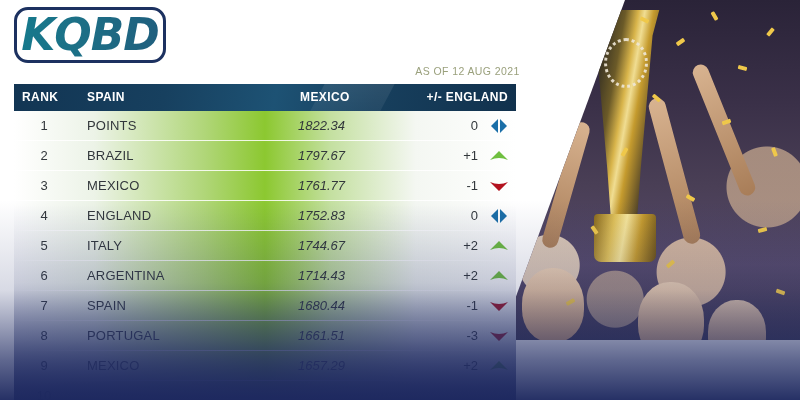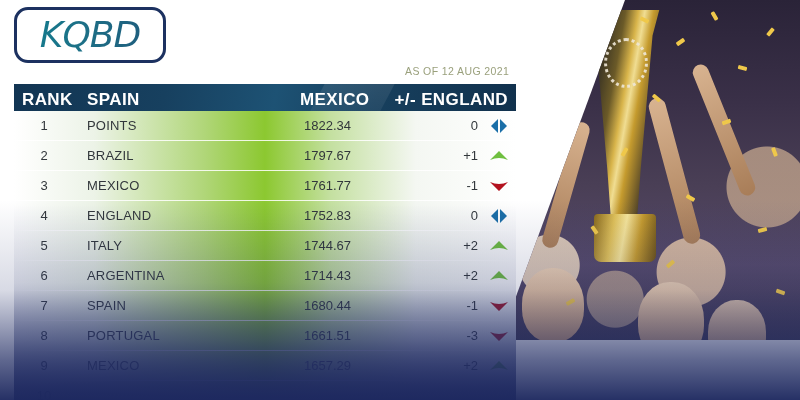--- a/index.html
+++ b/index.html
@@ -52,45 +52,45 @@
   .cf{position:absolute;width:9px;height:4px;background:#efc84a;border-radius:1px;}
 
   
   .logo{
     position:absolute;left:14px;top:7px;width:146px;height:50px;
     border:3px solid #1c3160;border-radius:14px;background:#fff;
     display:flex;align-items:center;justify-content:center;
   }
   .logo-text{
     font-family:"DejaVu Sans","Liberation Sans",sans-serif;
-    font-style:italic;font-weight:normal;font-size:36px;letter-spacing:-1px;
+    font-style:italic;font-weight:bold;font-size:44px;letter-spacing:-1px;
     color:#1d7585;line-height:1;
     background:linear-gradient(90deg,#16798c 0%,#1d6f86 45%,#1f5f7e 100%);
     -webkit-background-clip:text;background-clip:text;-webkit-text-fill-color:transparent;
   }
 
   
   .asof{
-    position:absolute;left:405px;top:65px;width:125px;text-align:left;
+    position:absolute;left:405px;top:65px;width:125px;text-align:center;
     font-size:10.5px;letter-spacing:.4px;color:#9aa07c;font-weight:500;
   }
 
   
   .table{position:absolute;left:14px;top:84px;width:502px;}
   .thead{
     position:relative;height:27px;overflow:hidden;
     background:linear-gradient(100deg,#123553 0%,#17405f 30%,#1d5274 52%,#173f5d 72%,#11314d 100%);
     color:#fff;
   }
   .thead:after{
     content:"";position:absolute;left:300px;top:-30px;width:70px;height:100px;
     background:linear-gradient(180deg,rgba(255,255,255,.13),rgba(255,255,255,0));
     transform:skewX(-28deg);
   }
-  .hcell{position:absolute;top:6px;font-size:17px;font-weight:bold;letter-spacing:.4px;z-index:2;}
+  .hcell{position:absolute;top:6px;font-size:12px;font-weight:bold;letter-spacing:.4px;z-index:2;}
   .h-rank{left:8px;}
   .h-team{left:73px;}
   .h-points{left:286px;}
   .h-pos{right:8px;}
 
   .rows{position:relative;}
   .row{
     position:relative;height:29px;
     background:
       linear-gradient(90deg,
@@ -99,21 +99,21 @@
         rgba(176,214,120,1) 38%,
         rgba(140,200,48,1) 50%,
         rgba(196,224,160,1) 63%,
         rgba(244,247,242,1) 80%,
         rgba(255,255,255,1) 100%);
     border-bottom:1px solid rgba(255,255,255,.85);
   }
   .cell{position:absolute;top:7px;font-size:13px;color:#32373b;white-space:nowrap;}
   .c-rank{left:10px;width:40px;text-align:center;}
   .c-team{left:73px;letter-spacing:.2px;}
-  .c-points{left:290px;}
+  .c-points{left:284px;font-style:italic;}
   .c-delta{right:38px;text-align:right;}
   .c-icon{position:absolute;right:6px;top:8px;width:22px;height:14px;}
 
   svg{display:block;}
 
   
   .fade{
     position:absolute;left:0;right:0;bottom:0;top:120px;pointer-events:none;
     background:linear-gradient(180deg,rgba(35,48,104,0) 0%,rgba(38,50,105,.10) 38%,rgba(38,50,105,.42) 66%,rgba(34,45,100,.80) 88%,rgba(30,41,94,.95) 100%);
   }

